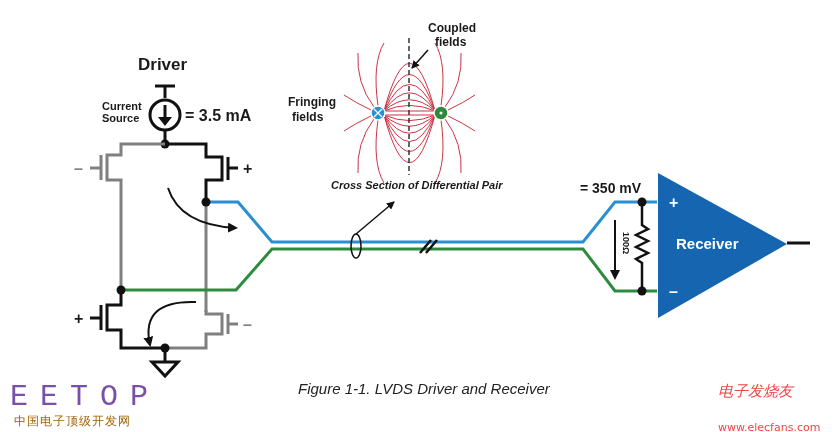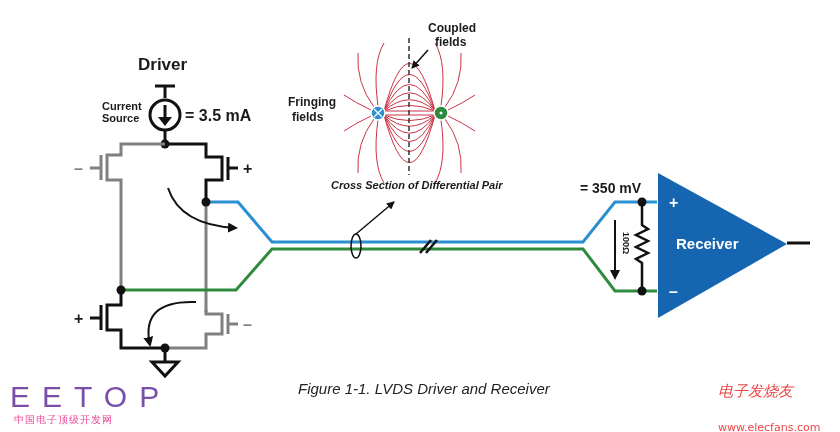--- a/index.html
+++ b/index.html
@@ -1,21 +1,21 @@
 <!DOCTYPE html>
 <html><head>
 <meta charset="utf-8">
 <style>
   html, body { margin: 0; padding: 0; background: #ffffff; }
   body { width: 840px; height: 432px; position: relative; overflow: hidden; font-family: "Liberation Sans", sans-serif; }
   svg { position: absolute; left: 0; top: 0; }
   .lbl { font-family: "Liberation Sans", sans-serif; font-weight: bold; fill: #1a1a1a; }
   .caption { font-family: "Liberation Sans", sans-serif; font-style: italic; fill: #222; }
-  .wm-logo { position: absolute; left: 10px; top: 380px; font-family: Liberation Sans, sans-serif; font-size: 30px; color: #7a4fa8; letter-spacing: 12px; }
-  .wm-sub { position: absolute; left: 14px; top: 413px; font-family: "DejaVu Sans", sans-serif; font-size: 10px; color: #ec4899; letter-spacing: 1px; }
+  .wm-logo { position: absolute; left: 10px; top: 380px; font-family: Liberation Mono, monospace; font-size: 30px; color: #7a4fa8; letter-spacing: 12px; }
+  .wm-sub { position: absolute; left: 14px; top: 413px; font-family: "DejaVu Sans", sans-serif; font-size: 12px; color: #a16207; letter-spacing: 1px; }
   .wm-right { position: absolute; left: 718px; top: 382px; font-family: "DejaVu Sans", sans-serif; color: #ef4444; }
   .wm-right .cn { font-size: 15px; font-style: italic; }
   .wm-right .url { font-size: 11px; margin-top: 20px; }
 </style>
 </head>
 <body>
 
 <svg width="840" height="432" viewBox="0 0 840 432">
   <defs>
     <marker id="arrowHead" markerWidth="10" markerHeight="10" refX="8" refY="5" orient="auto" markerUnits="userSpaceOnUse">

